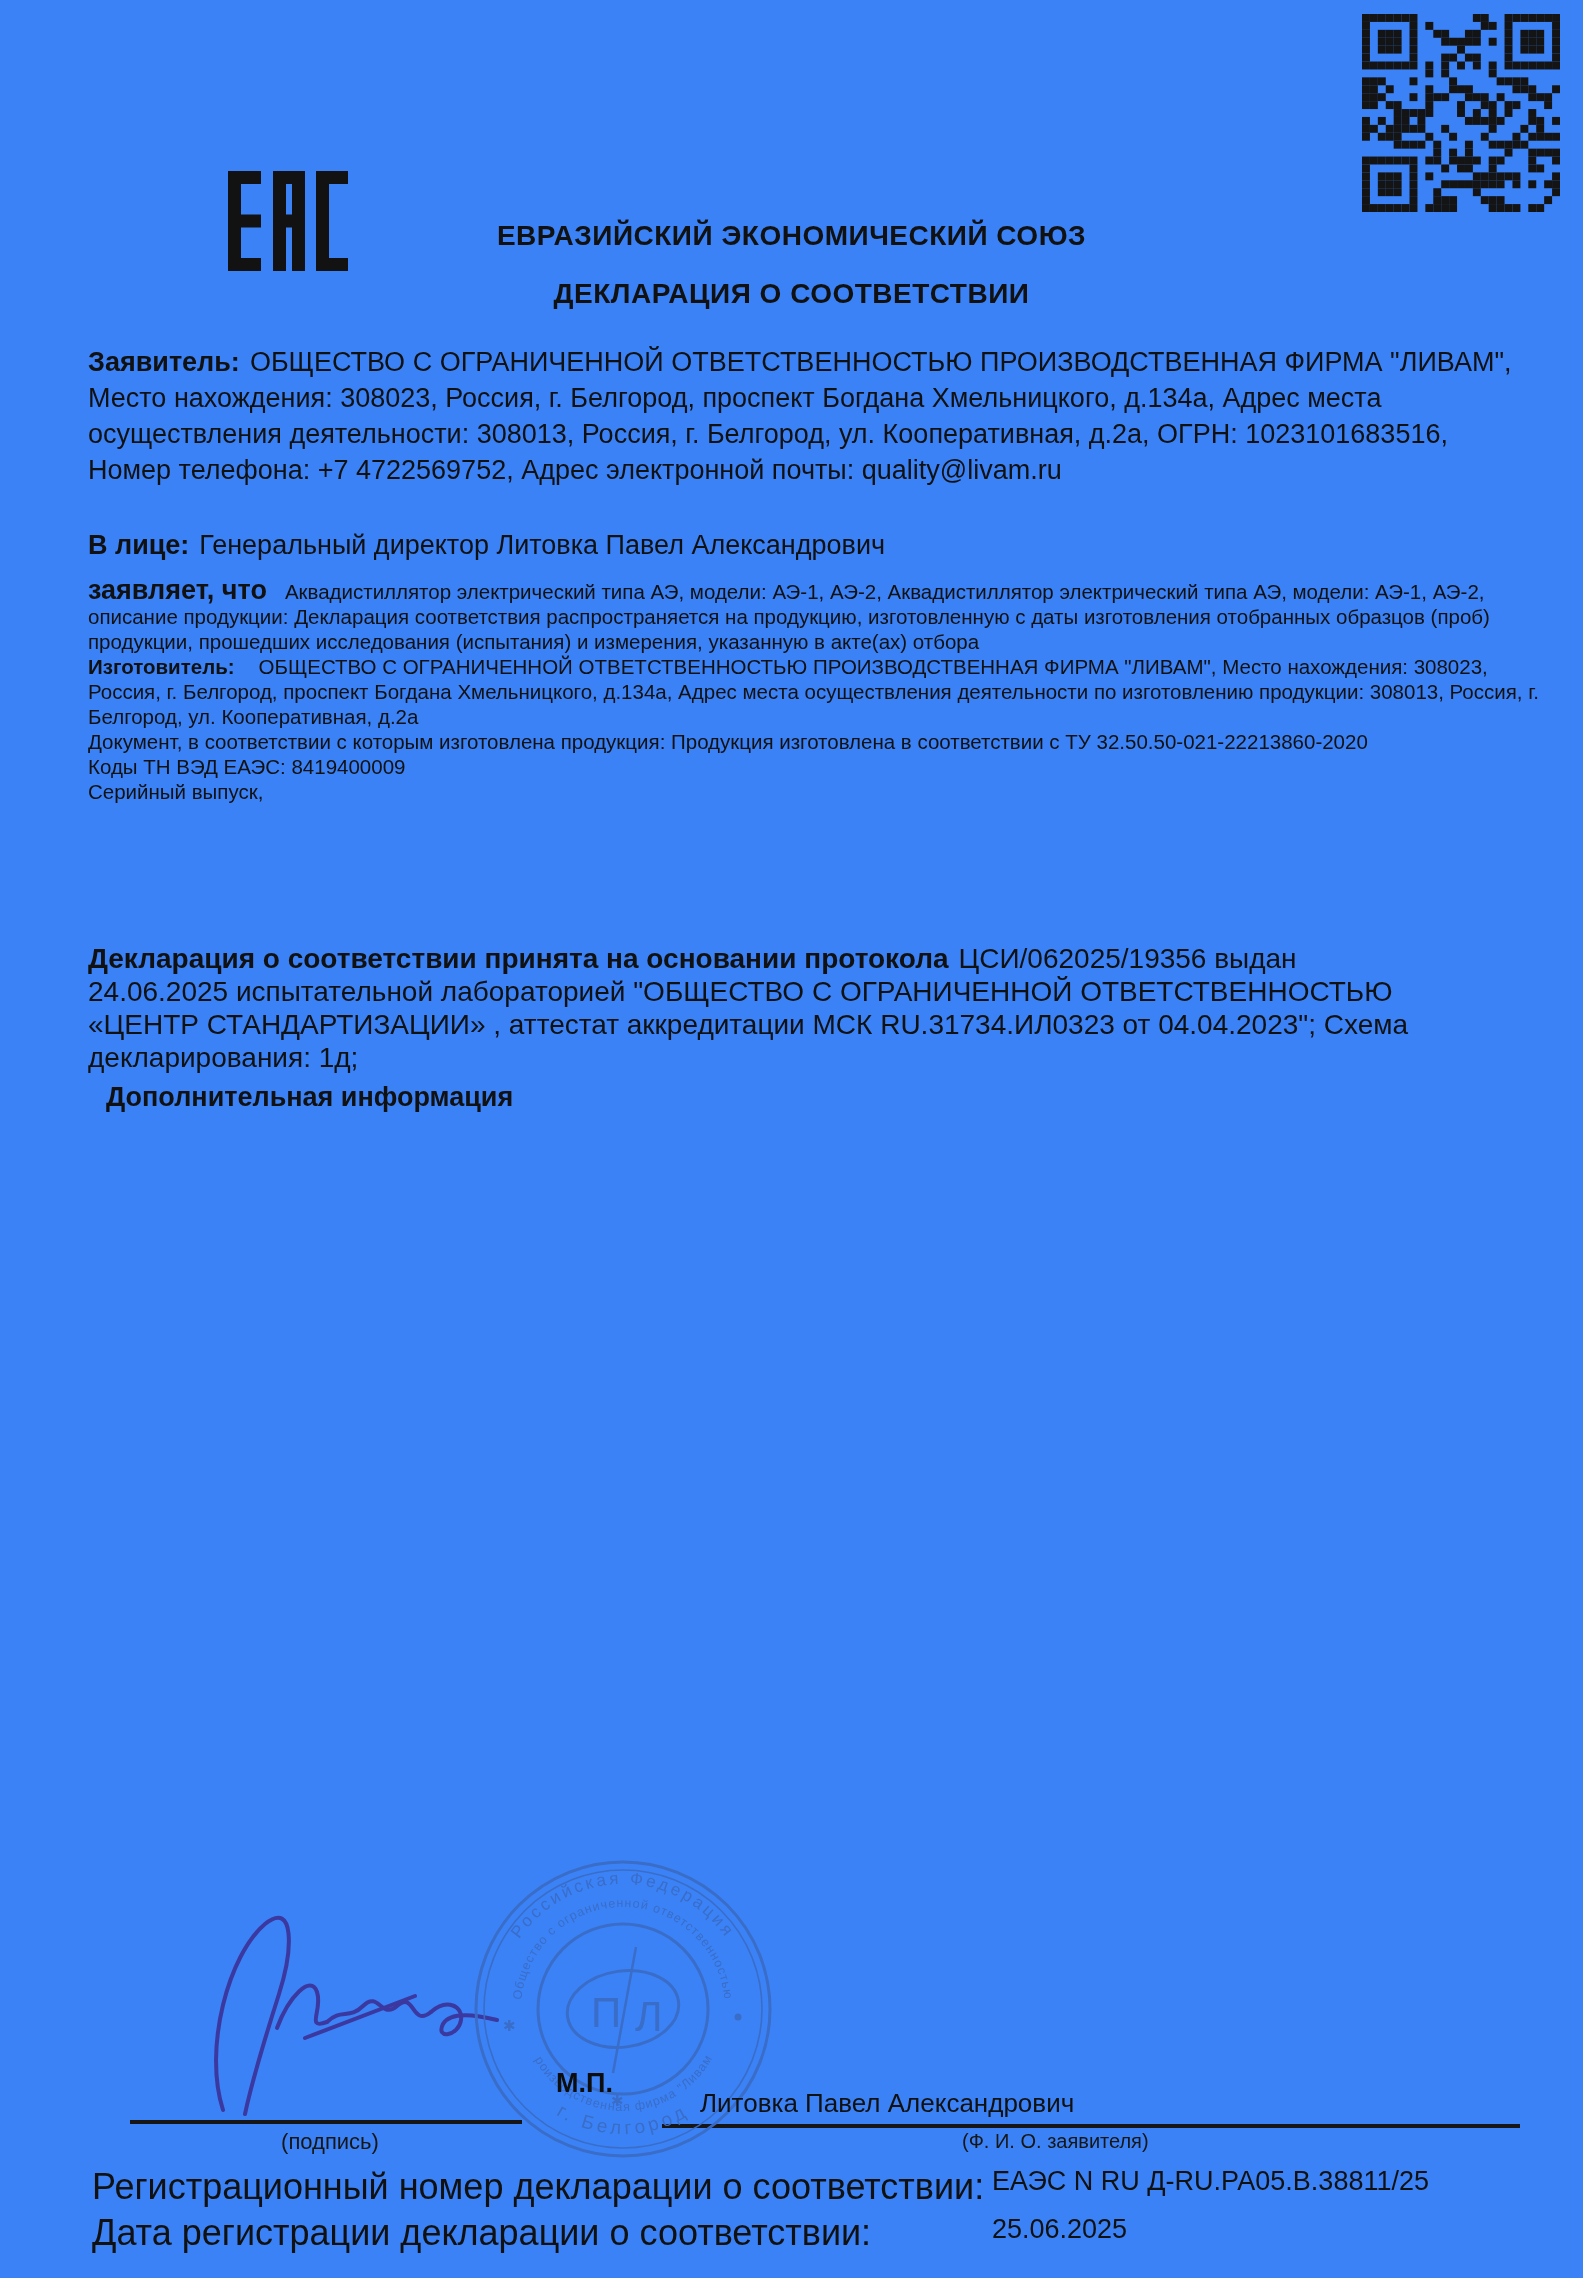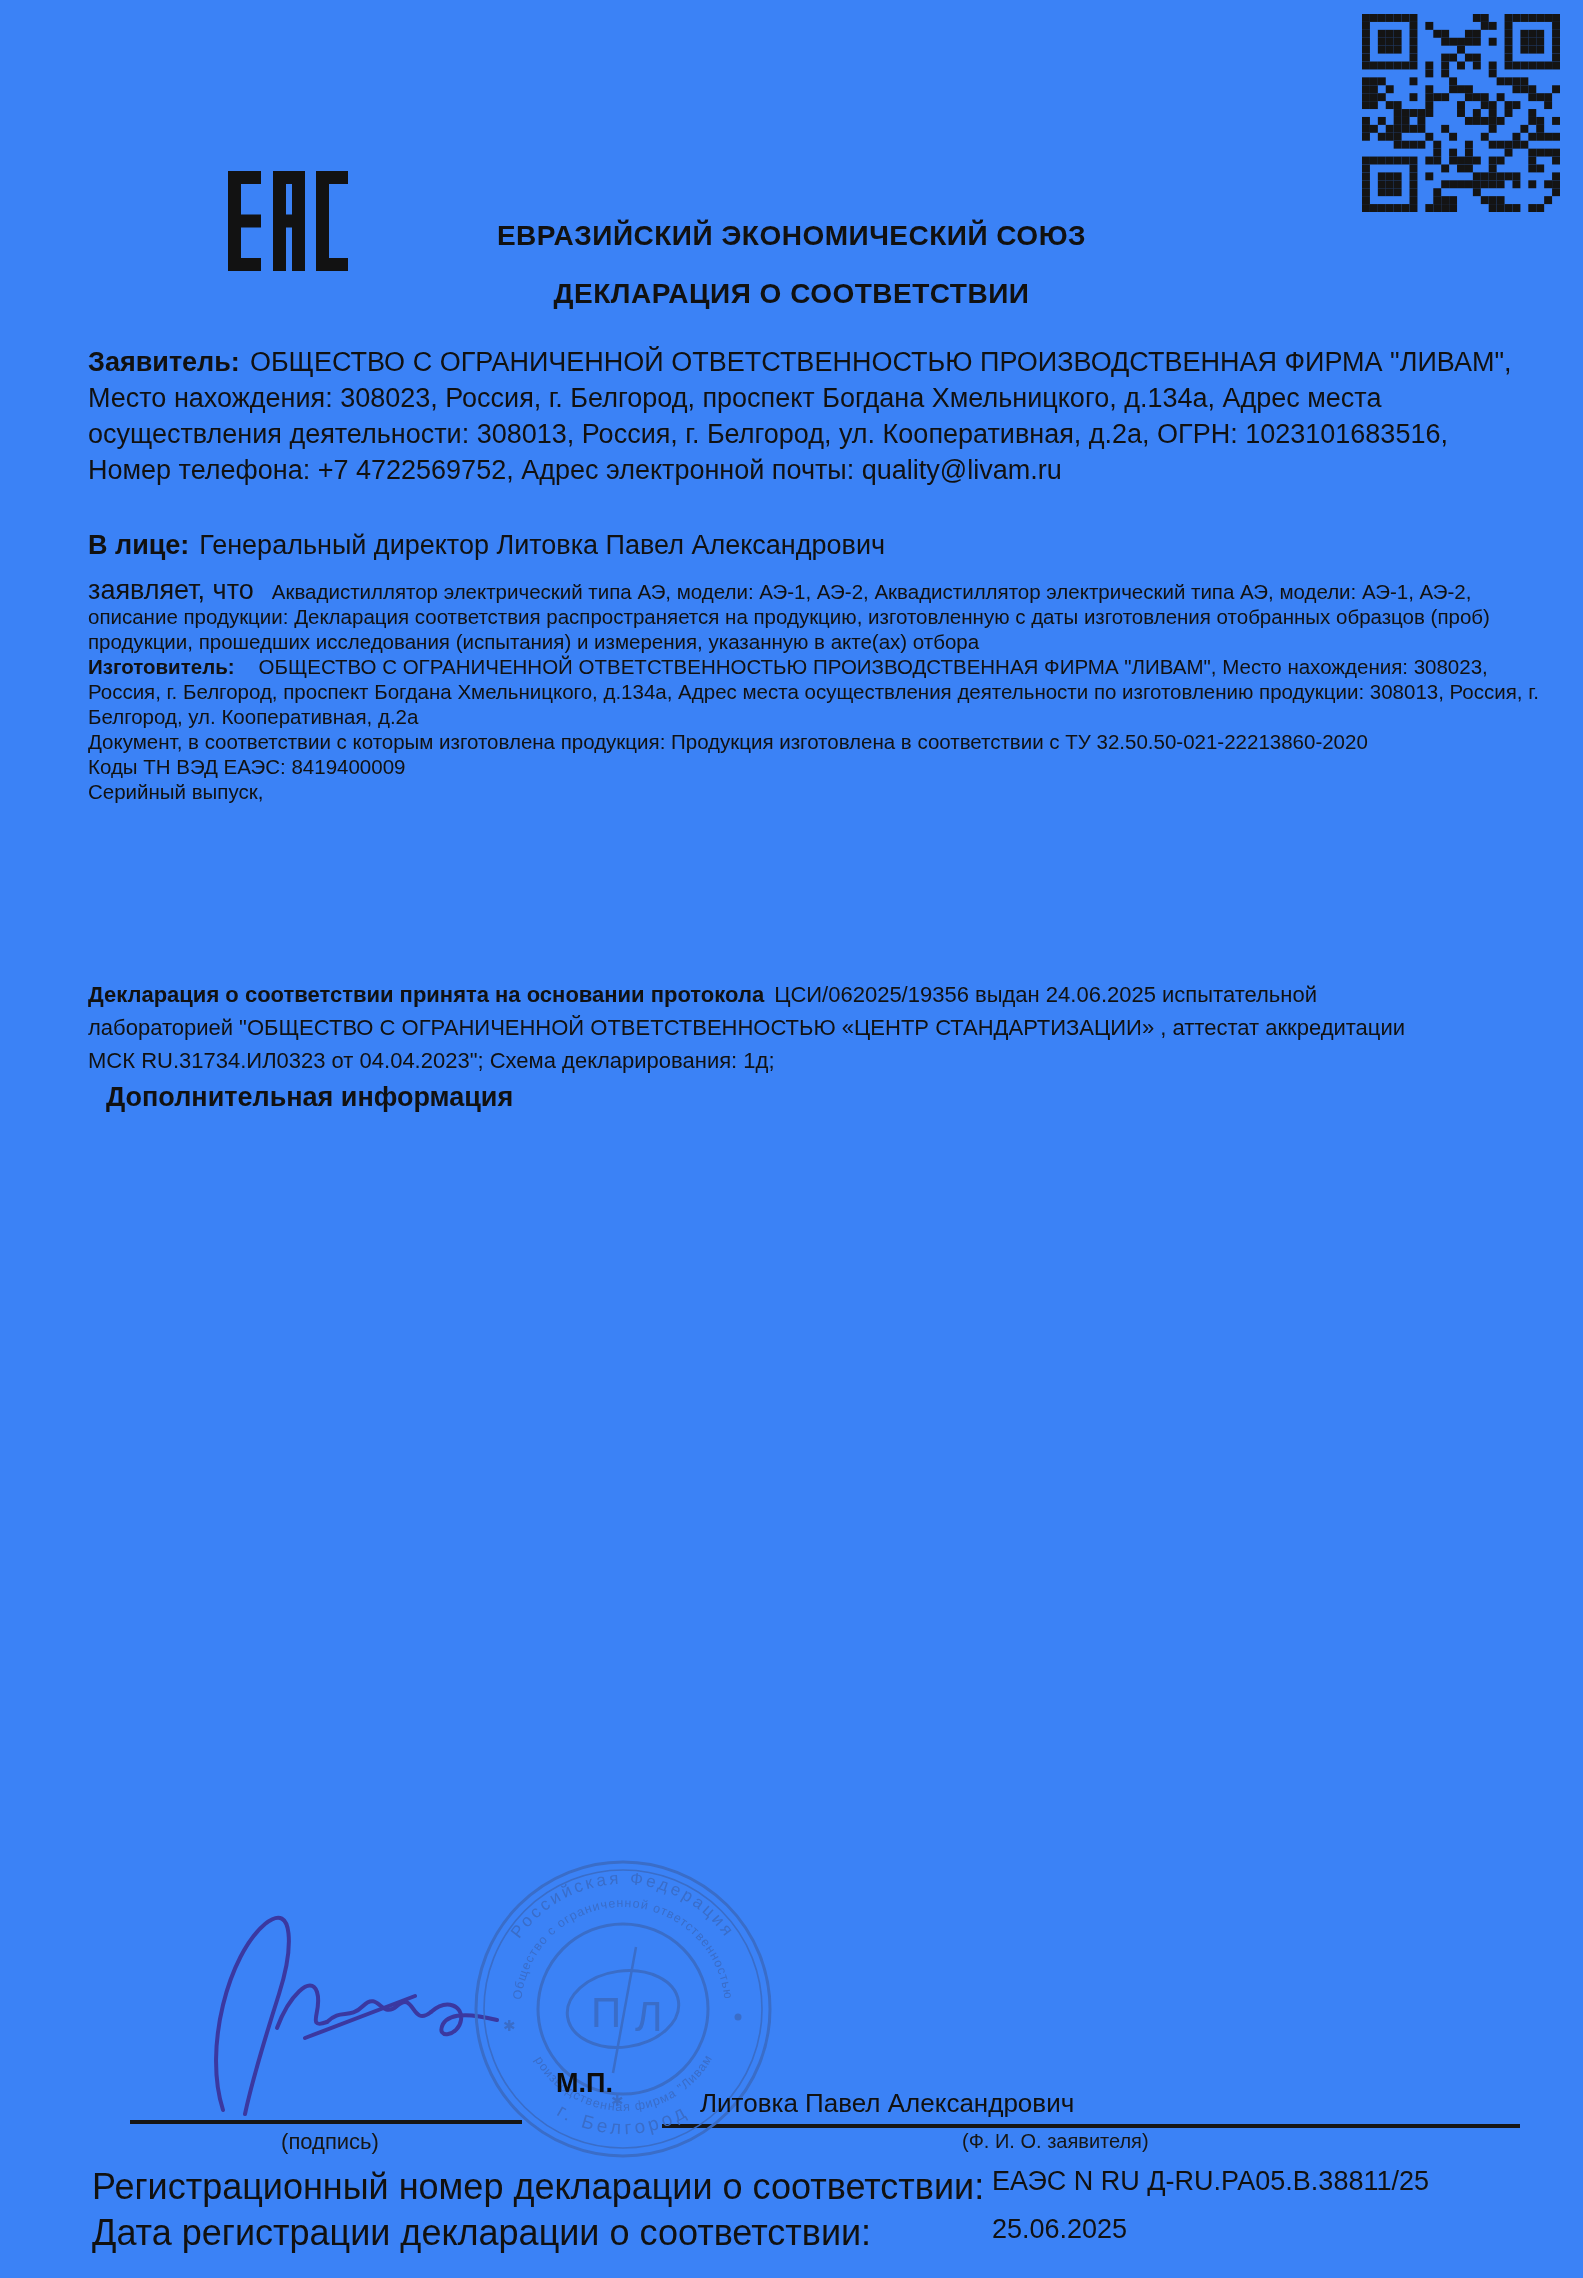--- a/index.html
+++ b/index.html
@@ -6,23 +6,23 @@
   .page{
     position:relative;width:1583px;height:2278px;background:#3b82f6;
     font-family:"Liberation Sans","DejaVu Sans",sans-serif;color:#111;
     overflow:hidden;margin:0 auto;
   }
   .abs{position:absolute;}
   .title{left:0;right:0;text-align:center;font-size:28px;font-weight:700;letter-spacing:.5px;}
   .par{margin:0;font-size:27px;line-height:36px;}
   .par b{font-weight:700;margin-right:10px;}
   .small-block p{margin:0;font-size:20.5px;line-height:25px;}
-  .small-block .lead{font-size:27px;font-weight:400;margin-right:18px;line-height:25px;}
+  .small-block .lead{font-size:27px;font-weight:700;margin-right:18px;line-height:25px;}
   .small-block b{font-weight:700;margin-right:24px;}
-  .basis{font-size:22px;line-height:33px;margin-top:36px;}
+  .basis{font-size:28px;line-height:33px;}
   .bold-head{font-size:27px;font-weight:700;margin-left:18px;}
   .validity-line{font-size:27px;line-height:37px;}
   .validity-line b{font-weight:700;}
   .hline{background:#161616;height:3.5px;}
   .caption{font-size:22px;color:#161616;}
   .caption-small{font-size:20px;color:#161616;}
   .fio-name{font-size:26px;}
   .mp{font-size:27px;font-weight:700;color:#0d0d0d;}
   .reg-label{font-size:36px;font-weight:400;}
   .reg-value{font-size:27px;}

